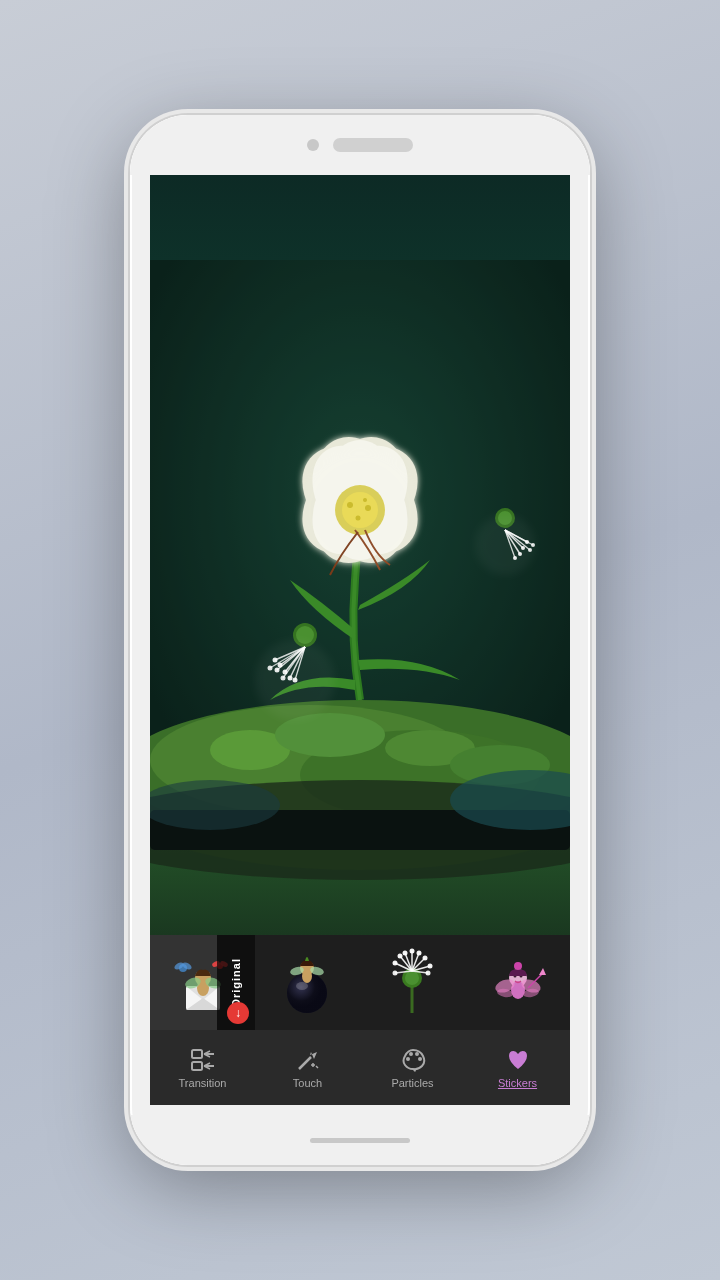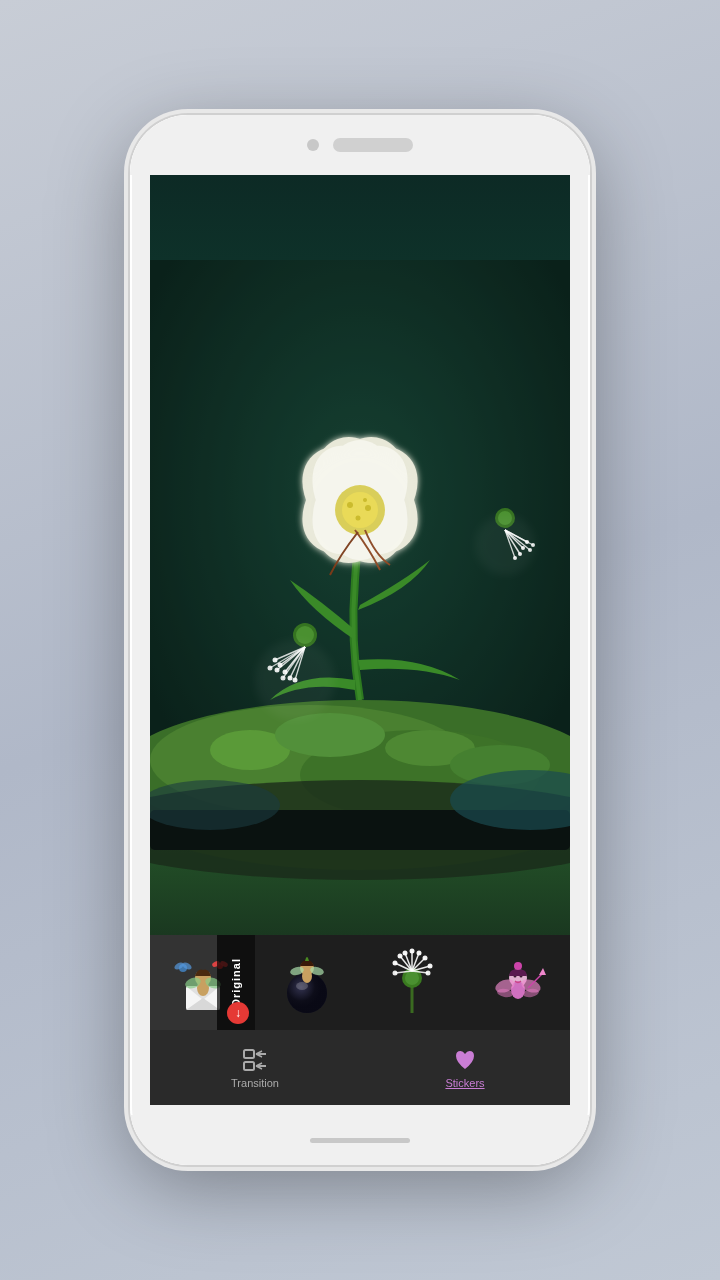--- a/index.html
+++ b/index.html
@@ -480,21 +480,46 @@
             <line x1="14" y1="7" x2="24" y2="7" stroke="#aaaaaa" stroke-width="2"></line>
             <line x1="14" y1="7" x2="20" y2="4" stroke="#aaaaaa" stroke-width="1.5"></line>
             <line x1="14" y1="7" x2="20" y2="10" stroke="#aaaaaa" stroke-width="1.5"></line>
             <line x1="14" y1="19" x2="24" y2="19" stroke="#aaaaaa" stroke-width="2"></line>
             <line x1="14" y1="19" x2="20" y2="16" stroke="#aaaaaa" stroke-width="1.5"></line>
             <line x1="14" y1="19" x2="20" y2="22" stroke="#aaaaaa" stroke-width="1.5"></line>
           </svg>
           <span class="nav-tab-label">Transition</span>
         </div>
 
-
+        <div class="nav-tab">
+          <svg class="nav-tab-icon" width="26" height="26" viewBox="0 0 26 26" xmlns="http://www.w3.org/2000/svg">
+
+            <line x1="4" y1="22" x2="16" y2="10" stroke="#aaaaaa" stroke-width="2.5"></line>
+            <polygon points="16,5 19,12 22,5 15,8" fill="#aaaaaa"></polygon>
+
+            <line x1="18" y1="16" x2="18" y2="20" stroke="#aaaaaa" stroke-width="1.5"></line>
+            <line x1="16" y1="18" x2="20" y2="18" stroke="#aaaaaa" stroke-width="1.5"></line>
+            <line x1="21" y1="19" x2="23" y2="21" stroke="#aaaaaa" stroke-width="1.5"></line>
+          </svg>
+          <span class="nav-tab-label">Touch</span>
+        </div>
+
+        <div class="nav-tab">
+          <svg class="nav-tab-icon" width="26" height="26" viewBox="0 0 26 26" xmlns="http://www.w3.org/2000/svg">
+
+            <path d="M13 3 Q20 3 23 9 Q26 15 22 19 Q18 23 13 22 Q8 22 5 18 Q2 14 5 9 Q8 3 13 3 Z" fill="none" stroke="#aaaaaa" stroke-width="2"></path>
+            <circle cx="8" cy="12" r="2" fill="#aaaaaa"></circle>
+            <circle cx="11" cy="7" r="2" fill="#aaaaaa"></circle>
+            <circle cx="17" cy="7" r="2" fill="#aaaaaa"></circle>
+            <circle cx="20" cy="12" r="2" fill="#aaaaaa"></circle>
+
+            <path d="M13 22 Q14 26 16 24 Q15 20 13 22" fill="#aaaaaa"></path>
+          </svg>
+          <span class="nav-tab-label">Particles</span>
+        </div>
 
         <div class="nav-tab">
           <svg class="nav-tab-icon" width="26" height="26" viewBox="0 0 26 26" xmlns="http://www.w3.org/2000/svg">
 
             <path d="M13 22 Q4 15 4 9 Q4 4 8.5 4 Q11 4 13 7 Q15 4 17.5 4 Q22 4 22 9 Q22 15 13 22 Z" fill="#c97dd4"></path>
           </svg>
           <span class="nav-tab-label active" style="color: #c97dd4;">Stickers</span>
         </div>
 
       </div>

